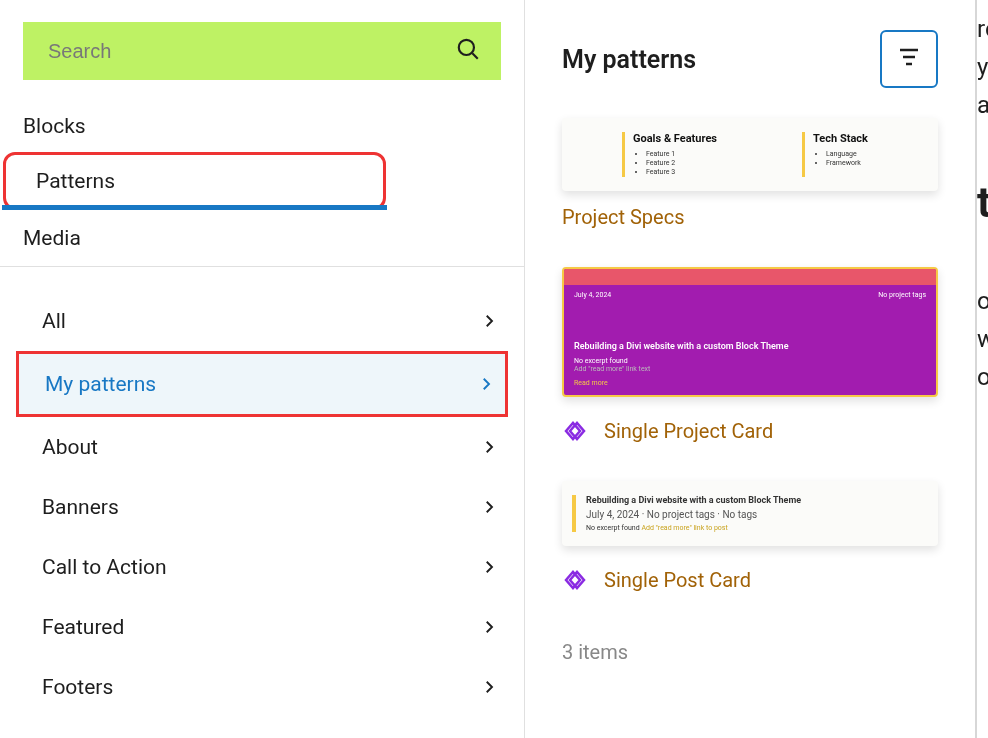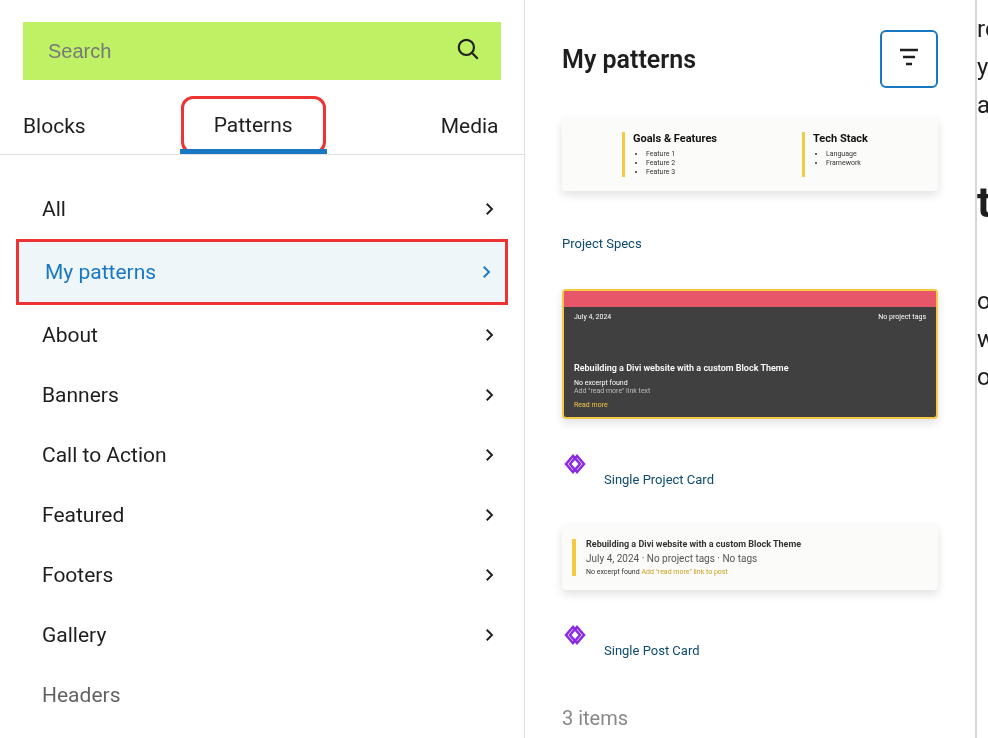--- a/index.html
+++ b/index.html
@@ -37,20 +37,21 @@
       width: 100%;
     }
     .search-input::placeholder { color: #787878; }
     .search-icon-svg { width: 26px; height: 26px; }
     .tabs {
       display: flex;
       border-bottom: 1px solid #e0e0e0;
       padding: 0 23px;
       margin-top: 18px;
       gap: 0;
+      flex-direction: column;
     }
     .tab {
       padding: 16px 0 16px 0;
       font-size: 21px;
       color: #1e1e1e;
       cursor: pointer;
       position: relative;
       margin-right: 115px;
     }
     .tab.active-hl {
@@ -128,24 +129,23 @@
     .pattern-card {
       margin-bottom: 10px;
     }
     .pattern-preview {
       background: #fefefe;
       border-radius: 4px;
       box-shadow: 0 4px 10px rgba(0,0,0,0.12);
       overflow: hidden;
     }
     .pattern-label {
-      font-size: 13px;
-      color: #0c4a6e;
+      font-size: 20px;
+      color: #a16207;
       padding: 14px 0 28px 0;
-      margin-top: 31px;
     }
     
     .preview-specs {
       display: flex;
       padding: 14px 14px 14px 12px;
       gap: 10px;
       background: #fbfbf9;
     }
     .spec-col {
       flex: 1;
@@ -161,21 +161,21 @@
     }
     .spec-list {
       list-style: disc;
       padding-left: 13px;
       font-size: 7px;
       color: #333;
     }
     .spec-list li { margin-bottom: 1px; }
     
     .preview-dark {
-      background: #404040;
+      background: #a21caf;
       border: 2px solid #f6c945;
       position: relative;
     }
     .preview-dark-top {
       height: 16px;
       background: #e8566a;
     }
     .preview-dark-body {
       padding: 6px 10px 8px 10px;
       color: #fff;

